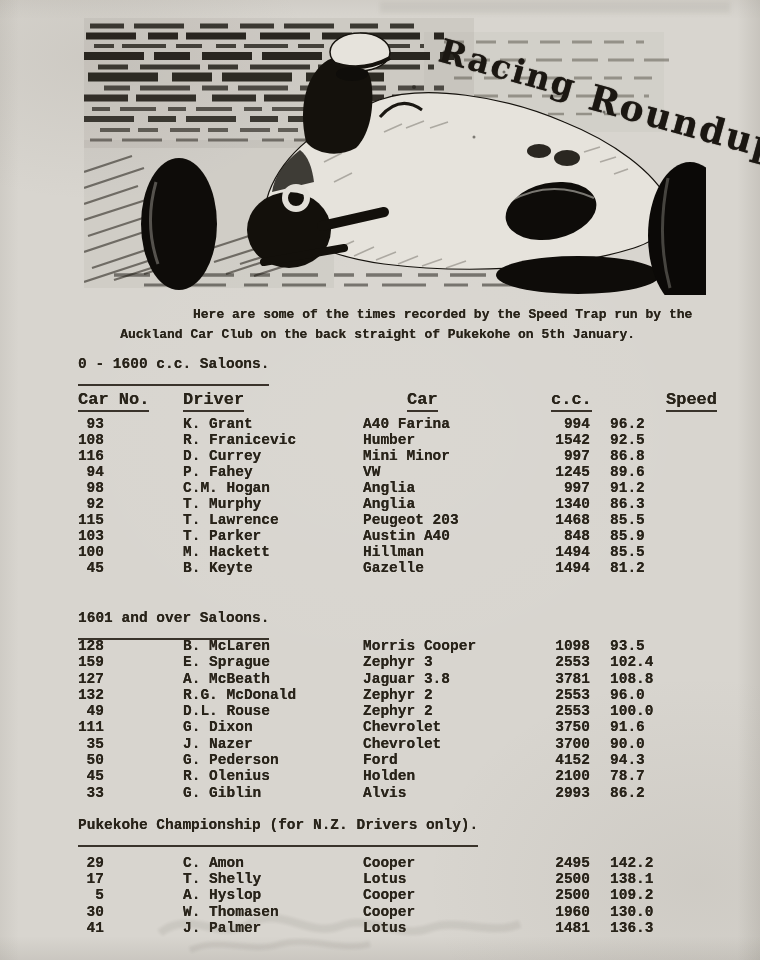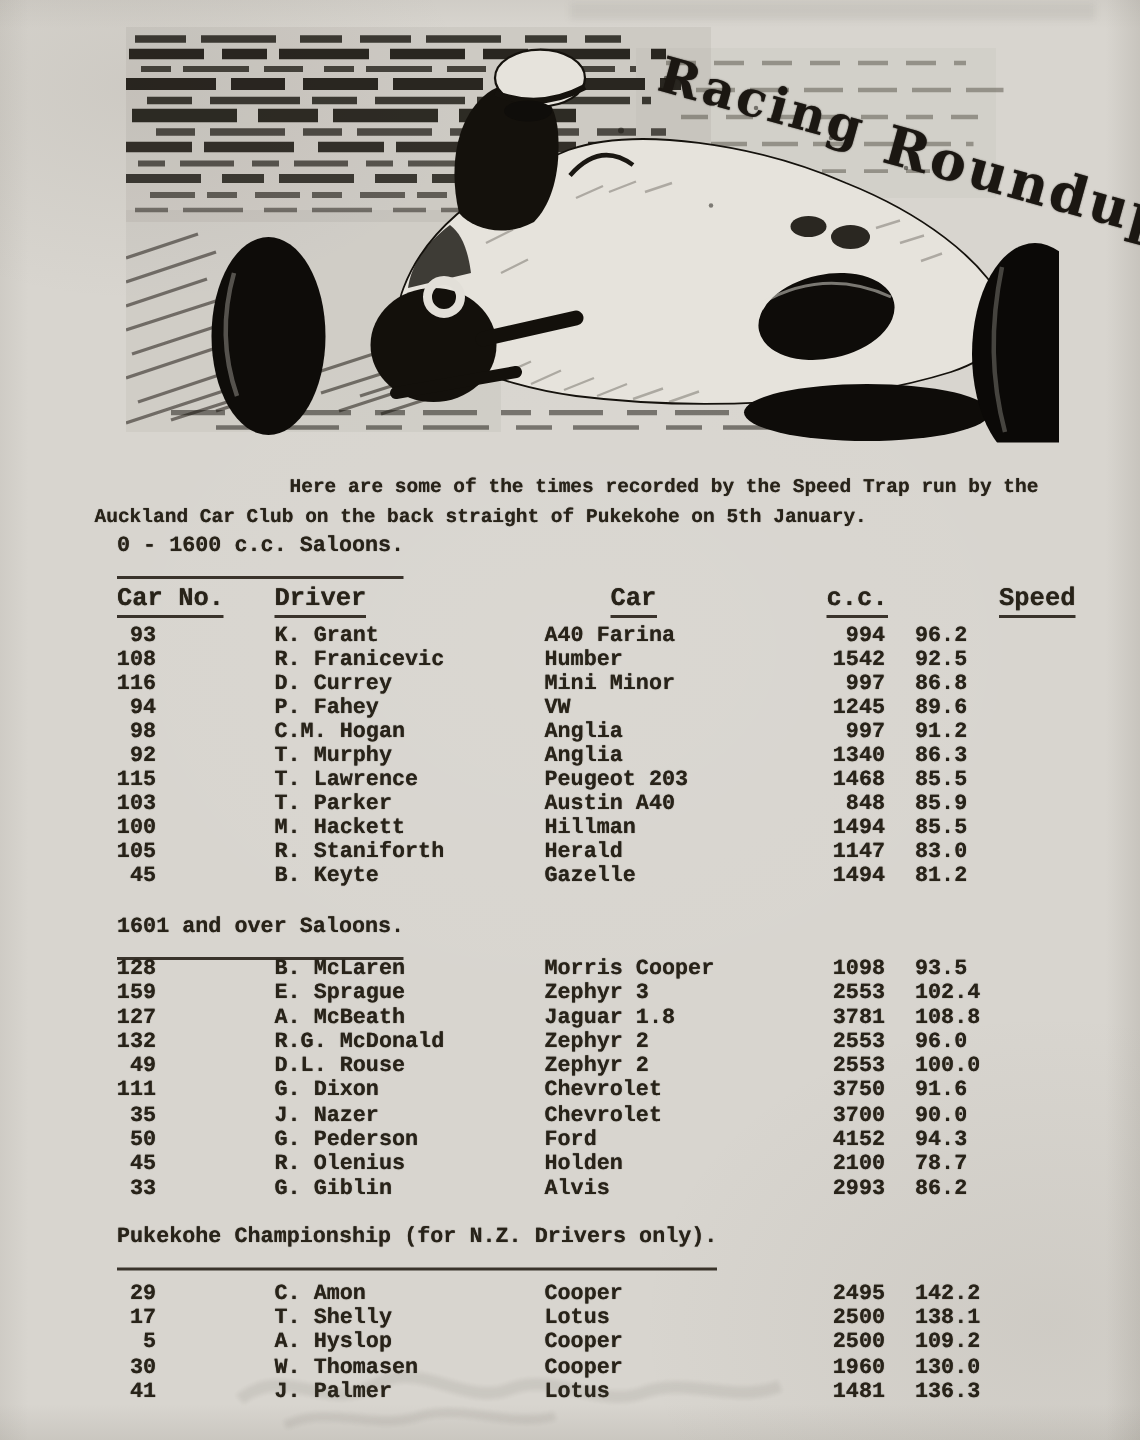--- a/index.html
+++ b/index.html
@@ -23,21 +23,21 @@
     position:absolute;left:446px;top:28px;width:330px;height:120px;
     transform:rotate(15.5deg);transform-origin:left top;
     font-family:"DejaVu Serif", serif;font-weight:bold;color:#1b1712;
     text-shadow:0 0 1px rgba(27,23,18,.75);
     white-space:nowrap;
   }
   .title .tw1{font-size:33px;letter-spacing:2px;}
   .title .tw2{font-size:36px;letter-spacing:2px;margin-left:16px;position:relative;top:6px;}
   
   .tw{font-weight:bold;text-shadow:0 0 .6px rgba(35,29,22,.85);}
-  .intro{position:absolute;left:63px;top:315px;font-size:13px;line-height:19.5px;letter-spacing:0;}
+  .intro{position:absolute;left:63px;top:305px;font-size:13px;line-height:19.5px;letter-spacing:0;text-align:center;}
   .intro .l1{margin-left:130px;}
   .sec{position:absolute;left:0;width:760px;height:0;}
   #sec0{top:357px;} #sec1{top:611px;} #sec2{top:818px;}
   .heading{
     position:absolute;left:78px;top:0;font-size:14.5px;
     border-bottom:2px solid rgba(40,33,24,.9);padding-bottom:12px;line-height:1.05;
   }
   .thead{position:absolute;top:34px;left:0;width:760px;height:20px;font-size:17px;}
   .th{position:absolute;top:0;border-bottom:2px solid rgba(40,33,24,.9);padding-bottom:1px;line-height:1.05;}
   .th1{left:78px;} .th2{left:183px;} .th3{left:407px;} .th4{left:551px;} .th5{left:666px;}
@@ -235,27 +235,20 @@
           <span class="cell c5">85.9</span>
         </div>
         <div class="row">
           <span class="cell c1">100</span>
           <span class="cell c2">M. Hackett</span>
           <span class="cell c3">Hillman</span>
           <span class="cell c4">1494</span>
           <span class="cell c5">85.5</span>
         </div>
         <div class="row">
-          <span class="cell c1">105</span>
-          <span class="cell c2">R. Staniforth</span>
-          <span class="cell c3">Herald</span>
-          <span class="cell c4">1147</span>
-          <span class="cell c5">83.0</span>
-        </div>
-        <div class="row">
           <span class="cell c1">45</span>
           <span class="cell c2">B. Keyte</span>
           <span class="cell c3">Gazelle</span>
           <span class="cell c4">1494</span>
           <span class="cell c5">81.2</span>
         </div>
       </div>
   </section>
 
   <section class="sec" id="sec1">
@@ -271,21 +264,21 @@
         <div class="row">
           <span class="cell c1">159</span>
           <span class="cell c2">E. Sprague</span>
           <span class="cell c3">Zephyr 3</span>
           <span class="cell c4">2553</span>
           <span class="cell c5">102.4</span>
         </div>
         <div class="row">
           <span class="cell c1">127</span>
           <span class="cell c2">A. McBeath</span>
-          <span class="cell c3">Jaguar 1.8</span>
+          <span class="cell c3">Jaguar 3.8</span>
           <span class="cell c4">3781</span>
           <span class="cell c5">108.8</span>
         </div>
         <div class="row">
           <span class="cell c1">132</span>
           <span class="cell c2">R.G. McDonald</span>
           <span class="cell c3">Zephyr 2</span>
           <span class="cell c4">2553</span>
           <span class="cell c5">96.0</span>
         </div>

